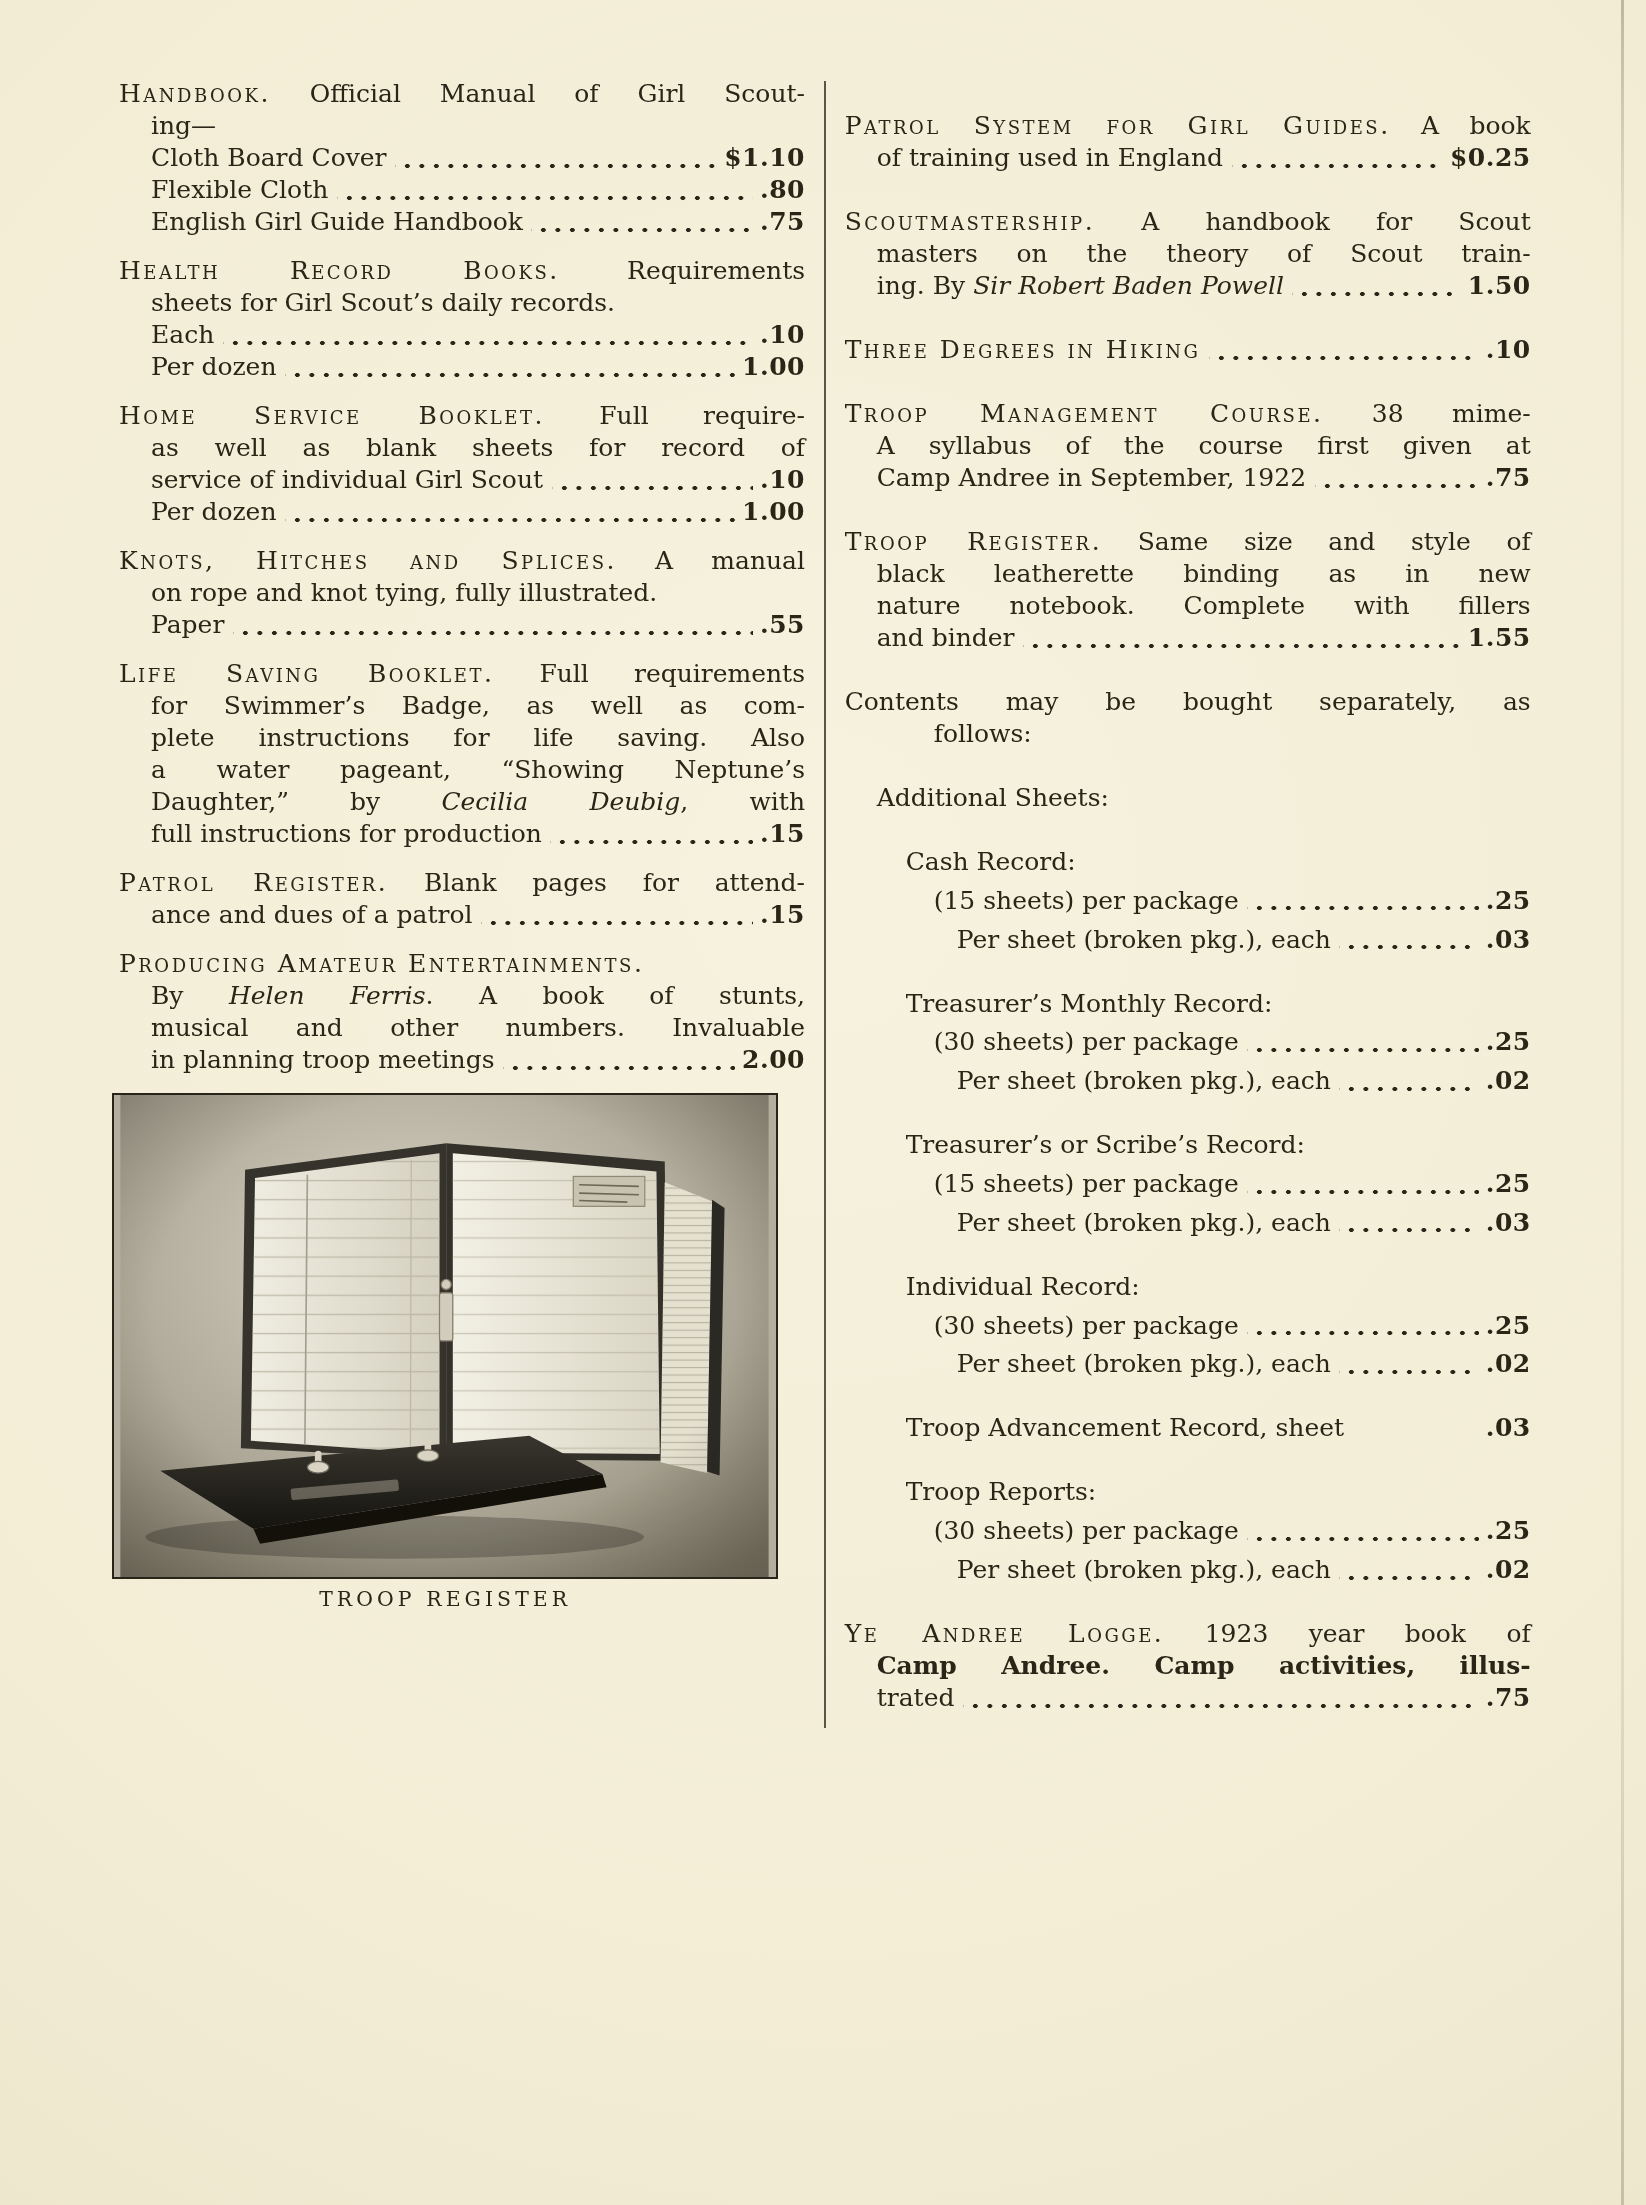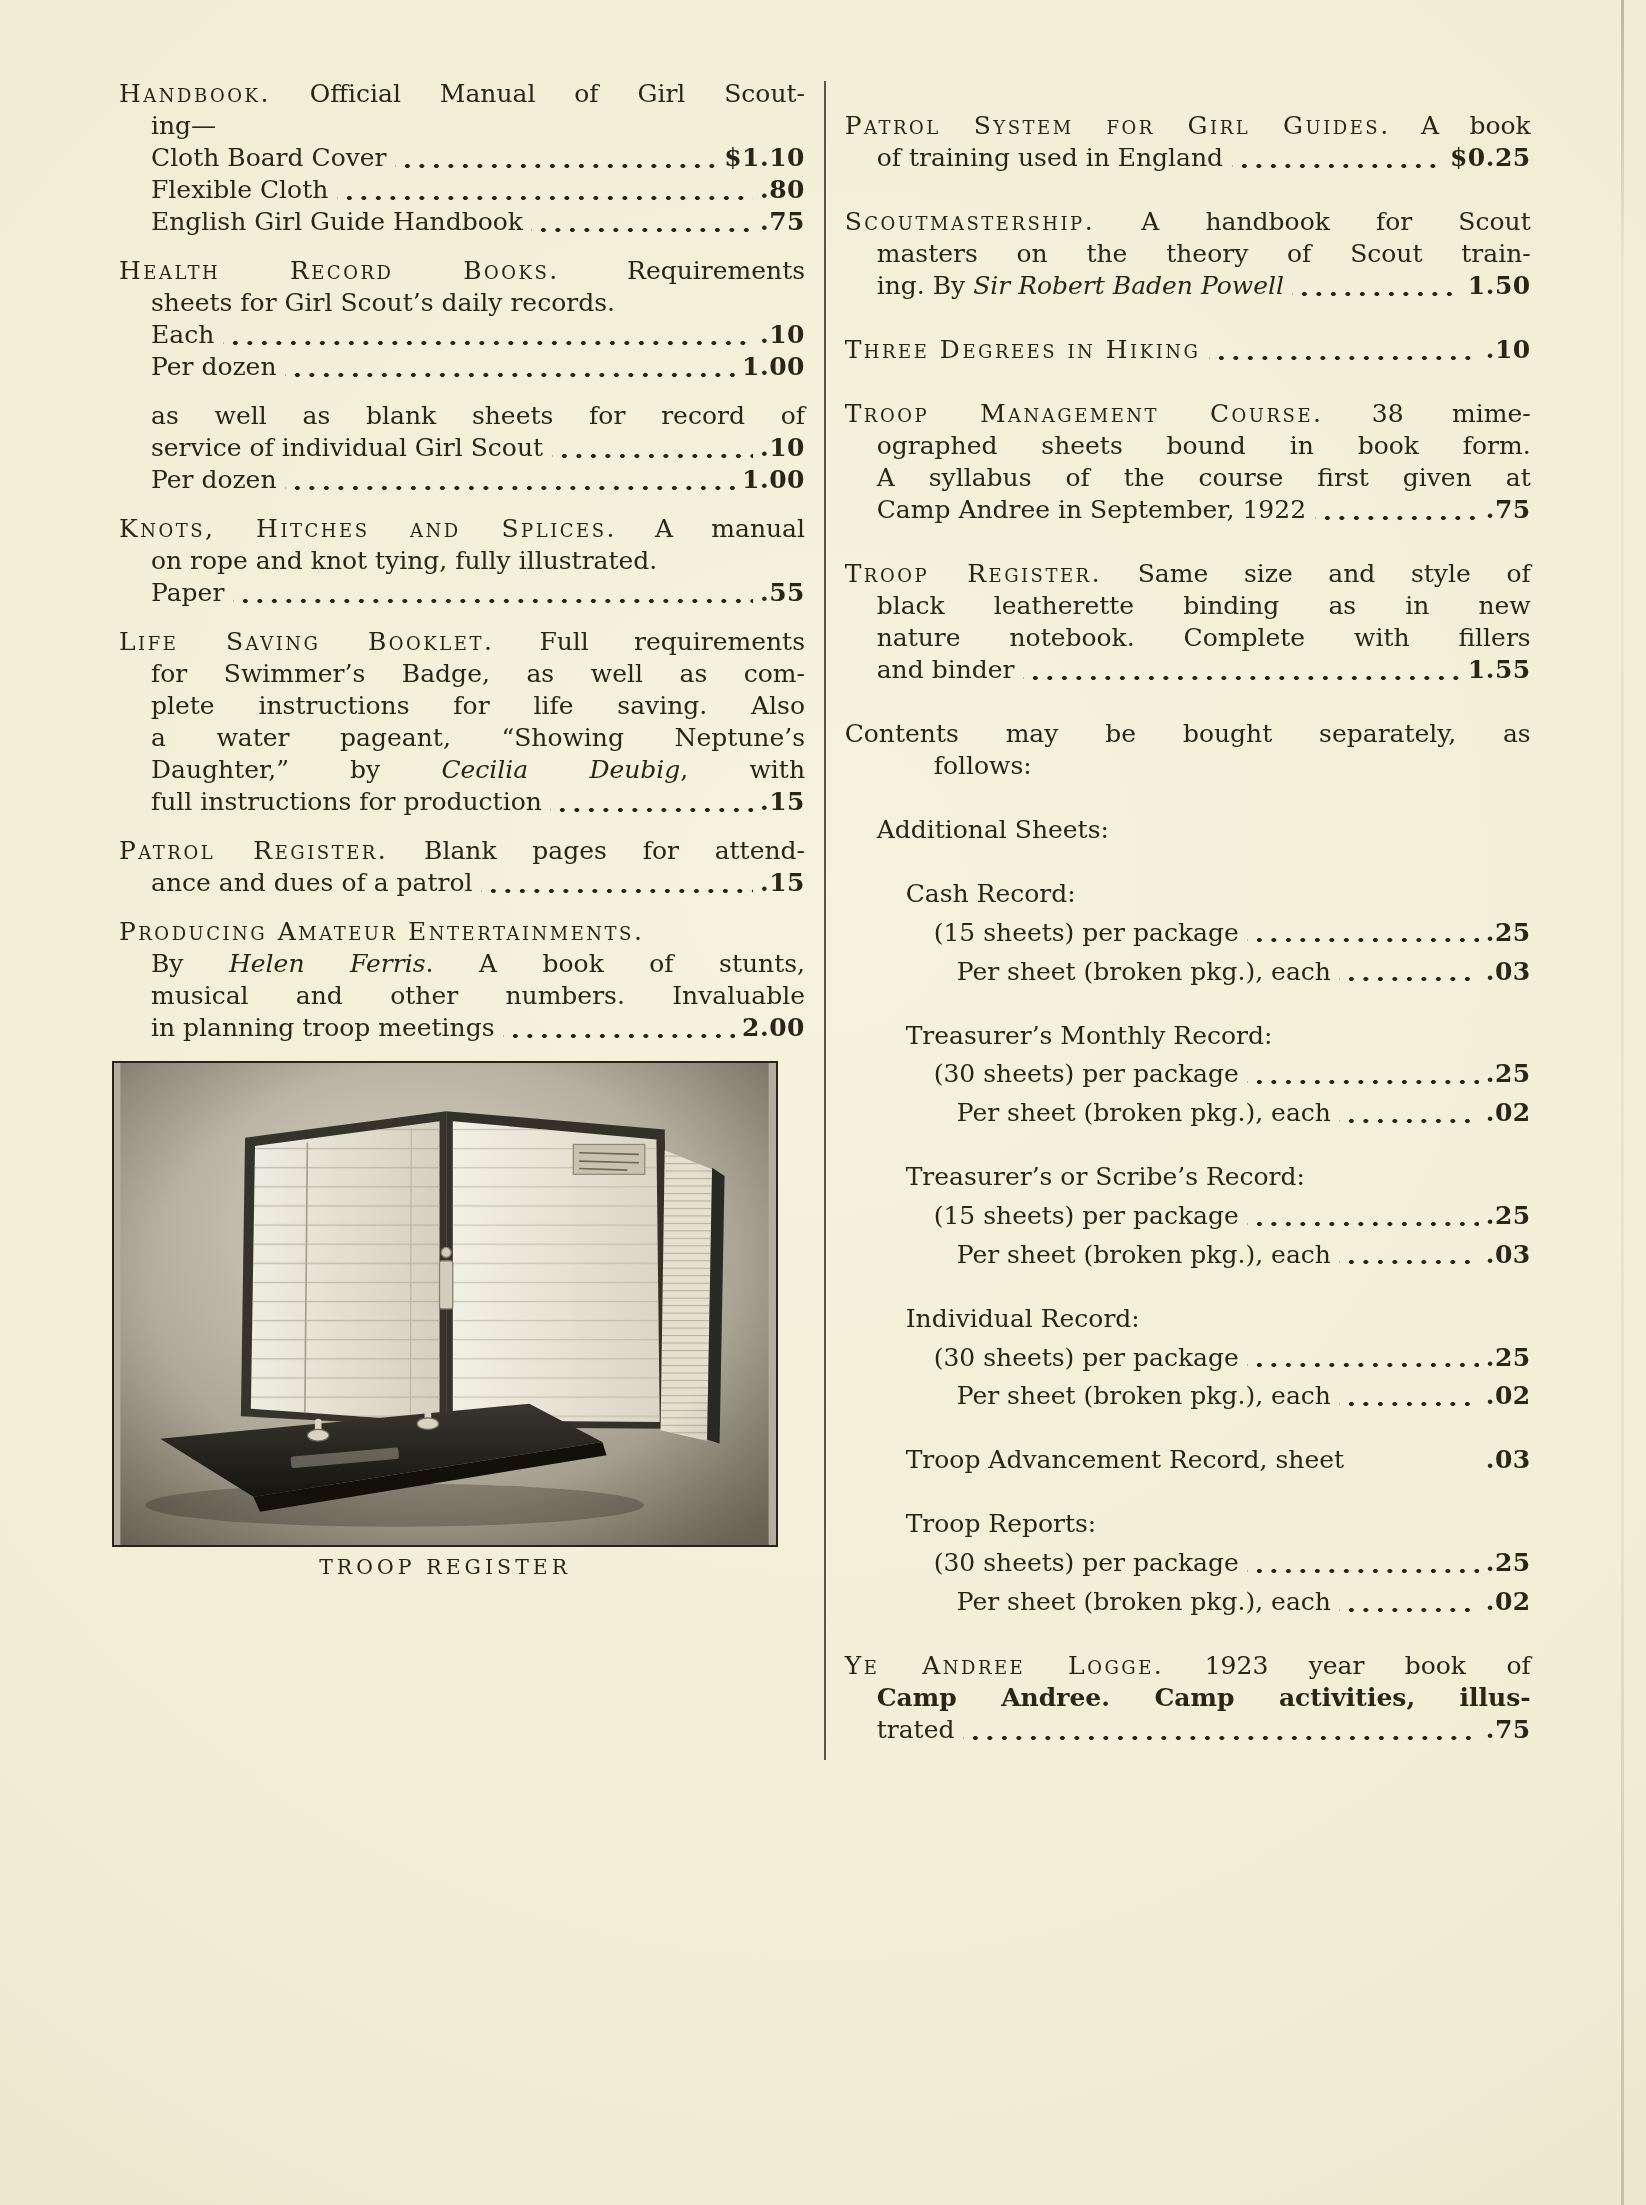--- a/index.html
+++ b/index.html
@@ -106,20 +106,21 @@
                 <span class="leader"></span>
                 <span class="price">.10</span>
               </div>
               <div class="line priced" style="padding-left: 32px;">
                 <span class="lt">Per dozen</span>
                 <span class="leader"></span>
                 <span class="price">1.00</span>
               </div>
             </div>
             <div class="block">
+              <div class="line just" style="padding-left: 0px;"><span class="sc">Home Service Booklet.</span> Full require-</div>
               <div class="line just" style="padding-left: 32px;">as well as blank sheets for record of</div>
               <div class="line priced" style="padding-left: 32px;">
                 <span class="lt">service of individual Girl Scout</span>
                 <span class="leader"></span>
                 <span class="price">.10</span>
               </div>
               <div class="line priced" style="padding-left: 32px;">
                 <span class="lt">Per dozen</span>
                 <span class="leader"></span>
                 <span class="price">1.00</span>
@@ -262,21 +263,20 @@
             </div>
             <div class="block">
               <div class="line priced" style="padding-left: 0px;">
                 <span class="lt"><span class="sc">Three Degrees in Hiking</span></span>
                 <span class="leader"></span>
                 <span class="price">.10</span>
               </div>
             </div>
             <div class="block">
               <div class="line just" style="padding-left: 0px;"><span class="sc">Troop Management Course.</span> 38 mime-</div>
-              <div class="line just" style="padding-left: 32px;">ographed sheets bound in book form.</div>
               <div class="line just" style="padding-left: 32px;">A syllabus of the course first given at</div>
               <div class="line priced" style="padding-left: 32px;">
                 <span class="lt">Camp Andree in September, 1922</span>
                 <span class="leader"></span>
                 <span class="price">.75</span>
               </div>
             </div>
             <div class="block">
               <div class="line just" style="padding-left: 0px;"><span class="sc">Troop Register.</span> Same size and style of</div>
               <div class="line just" style="padding-left: 32px;">black leatherette binding as in new</div>

